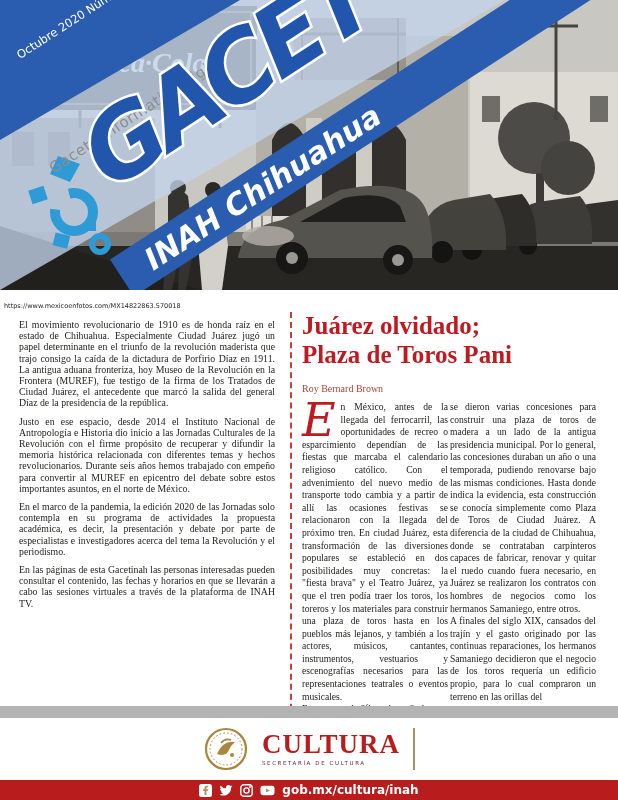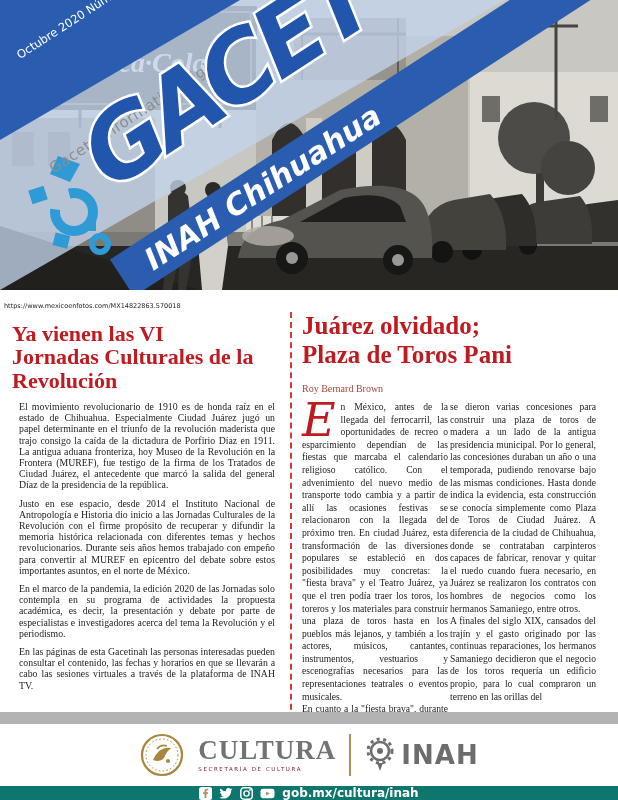--- a/index.html
+++ b/index.html
@@ -43,26 +43,26 @@
   .cont-row{display:flex;align-items:center;margin-top:auto;padding:6px 0 4px;}
   .dash-line{flex:1;height:2px;background:repeating-linear-gradient(90deg,#cf3a33 0 9px,transparent 9px 16px);
         margin-right:8px;}
   .cont-label{color:#bf1a20;font-weight:bold;font-size:11px;white-space:nowrap;}
 
   
   .footer{position:absolute;left:0;right:0;bottom:0;}
   .grayband{height:12px;background:#b3b3b3;}
   .flogos{height:62px;background:#fff;display:flex;align-items:center;justify-content:center;gap:13px;}
   .cultura-text{display:flex;flex-direction:column;line-height:1;}
-  .cw{color:#737373;font-weight:bold;font-size:27px;letter-spacing:1px;}
+  .cw{color:#b91c1c;font-weight:bold;font-size:27px;letter-spacing:1px;}
   .cs{color:#691c32;font-size:5.5px;letter-spacing:1.6px;font-family:"DejaVu Sans",sans-serif;margin-top:3px;}
   .divider{width:2px;height:42px;background:#b08e5a;}
   .inah-wrap{display:flex;align-items:center;gap:5px;}
   .iw{color:#6d6d6d;font-weight:bold;font-size:26px;letter-spacing:1px;font-family:"DejaVu Sans",sans-serif;}
-  .social{height:14px;background:#0f766e;display:flex;align-items:center;justify-content:center;gap:7px;}
+  .social{height:20px;background:#b91c1c;display:flex;align-items:center;justify-content:center;gap:7px;}
   .social .url{font-family:"DejaVu Sans",sans-serif;font-weight:bold;font-size:12px;color:#fff;}
   .sicon{display:block;}
 </style>
 </head>
 <body>
 
 <div class="page">
 
   <div class="hero">
 
@@ -163,21 +163,20 @@
     <div class="ribbon">
       <span>INAH Chihuahua</span>
     </div>
   </div>
 
   <div class="credit">https://www.mexicoenfotos.com/MX14822863.570018</div>
 
   <div class="content">
 
     <div class="colL">
-      <div class="hl">Ya vienen las VI Jornadas Culturales de la Revolución</div>
       <div class="bodyL">
         <p>El movimiento revolucionario de 1910 es de honda raíz en el estado de Chihuahua. Especialmente Ciudad Juárez jugó un papel determinante en el triunfo de la revolución maderista que trajo consigo la caída de la dictadura de Porfirio Díaz en 1911. La antigua aduana fronteriza, hoy Museo de la Revolución en la Frontera (MUREF), fue testigo de la firma de los Tratados de Ciudad Juárez, el antecedente que marcó la salida del general Díaz de la presidencia de la república.</p>
         <p>Justo en ese espacio, desde 2014 el Instituto Nacional de Antropología e Historia dio inicio a las Jornadas Culturales de la Revolución con el firme propósito de recuperar y difundir la memoria histórica relacionada con diferentes temas y hechos revolucionarios. Durante seis años hemos trabajado con empeño para convertir al MUREF en epicentro del debate sobre estos importantes asuntos, en el norte de México.</p>
         <p>En el marco de la pandemia, la edición 2020 de las Jornadas solo contempla en su programa de actividades la propuesta académica, es decir, la presentación y debate por parte de especialistas e investigadores acerca del tema la Revolución y el periodismo.</p>
         <p>En las páginas de esta Gacetinah las personas interesadas pueden consultar el contenido, las fechas y horarios en que se llevarán a cabo las sesiones virtuales a través de la plataforma de INAH TV.</p>
       </div>
     </div>
 
     <div class="colR">
       <div class="hr">Juárez olvidado; Plaza de Toros Pani</div>
@@ -208,29 +207,20 @@
         <circle cx="23" cy="23" r="16" fill="none" stroke="#a8863c" stroke-width="1" stroke-dasharray="1.6 2.2"></circle>
         <path d="M14 28 q6 -14 18 -12 q-4 3 -6 8 q-3 7 -12 4 z" fill="#a8863c"></path>
         <path d="M18 17 q4 -5 10 -3" fill="none" stroke="#a8863c" stroke-width="1.6"></path>
         <circle cx="29" cy="29" r="2" fill="#a8863c"></circle>
       </svg>
       <div class="cultura-text">
         <span class="cw">CULTURA</span>
         <span class="cs">SECRETARÍA DE CULTURA</span>
       </div>
       <div class="divider"></div>
-      <div class="inah-wrap">
-        <svg width="32" height="36" viewBox="0 0 32 36">
-          <circle cx="16" cy="14" r="9" fill="none" stroke="#6d6d6d" stroke-width="2.6"></circle>
-          <circle cx="16" cy="14" r="12" fill="none" stroke="#6d6d6d" stroke-width="3" stroke-dasharray="3 3.6"></circle>
-          <circle cx="16" cy="14" r="3" fill="#6d6d6d"></circle>
-          <path d="M13 26 l3 8 3 -8 z" fill="#6d6d6d"></path>
-        </svg>
-        <span class="iw">INAH</span>
-      </div>
     </div>
 
     <div class="social">
       <svg class="sicon" width="13" height="13" viewBox="0 0 13 13">
         <rect x="0" y="0" width="13" height="13" rx="2.5" fill="#fff"></rect>
         <path d="M7.4 11V7h1.4l.3-1.7H7.4V4.2c0-.5.2-.9 1-.9h.8V1.8C9 1.8 8.4 1.7 7.8 1.7c-1.4 0-2.3.8-2.3 2.3v1.3H4.1V7h1.4v4z" fill="#b38e5d"></path>
       </svg>
       <svg class="sicon" width="14" height="13" viewBox="0 0 14 13">
         <path d="M13.5 2.2c-.5.2-1 .4-1.5.4.5-.3 1-.8 1.2-1.4-.5.3-1.1.5-1.7.7A2.7 2.7 0 0 0 6.9 4.3 7.6 7.6 0 0 1 1.4 1.5a2.7 2.7 0 0 0 .8 3.6c-.4 0-.9-.1-1.2-.3 0 1.3.9 2.4 2.1 2.6-.4.1-.8.1-1.2.1.3 1 1.3 1.8 2.5 1.8A5.4 5.4 0 0 1 .4 10.4 7.6 7.6 0 0 0 4.5 11.6c4.9 0 7.6-4.1 7.6-7.6v-.4c.5-.3 1-.8 1.4-1.4z" fill="#fff"></path>
       </svg>

